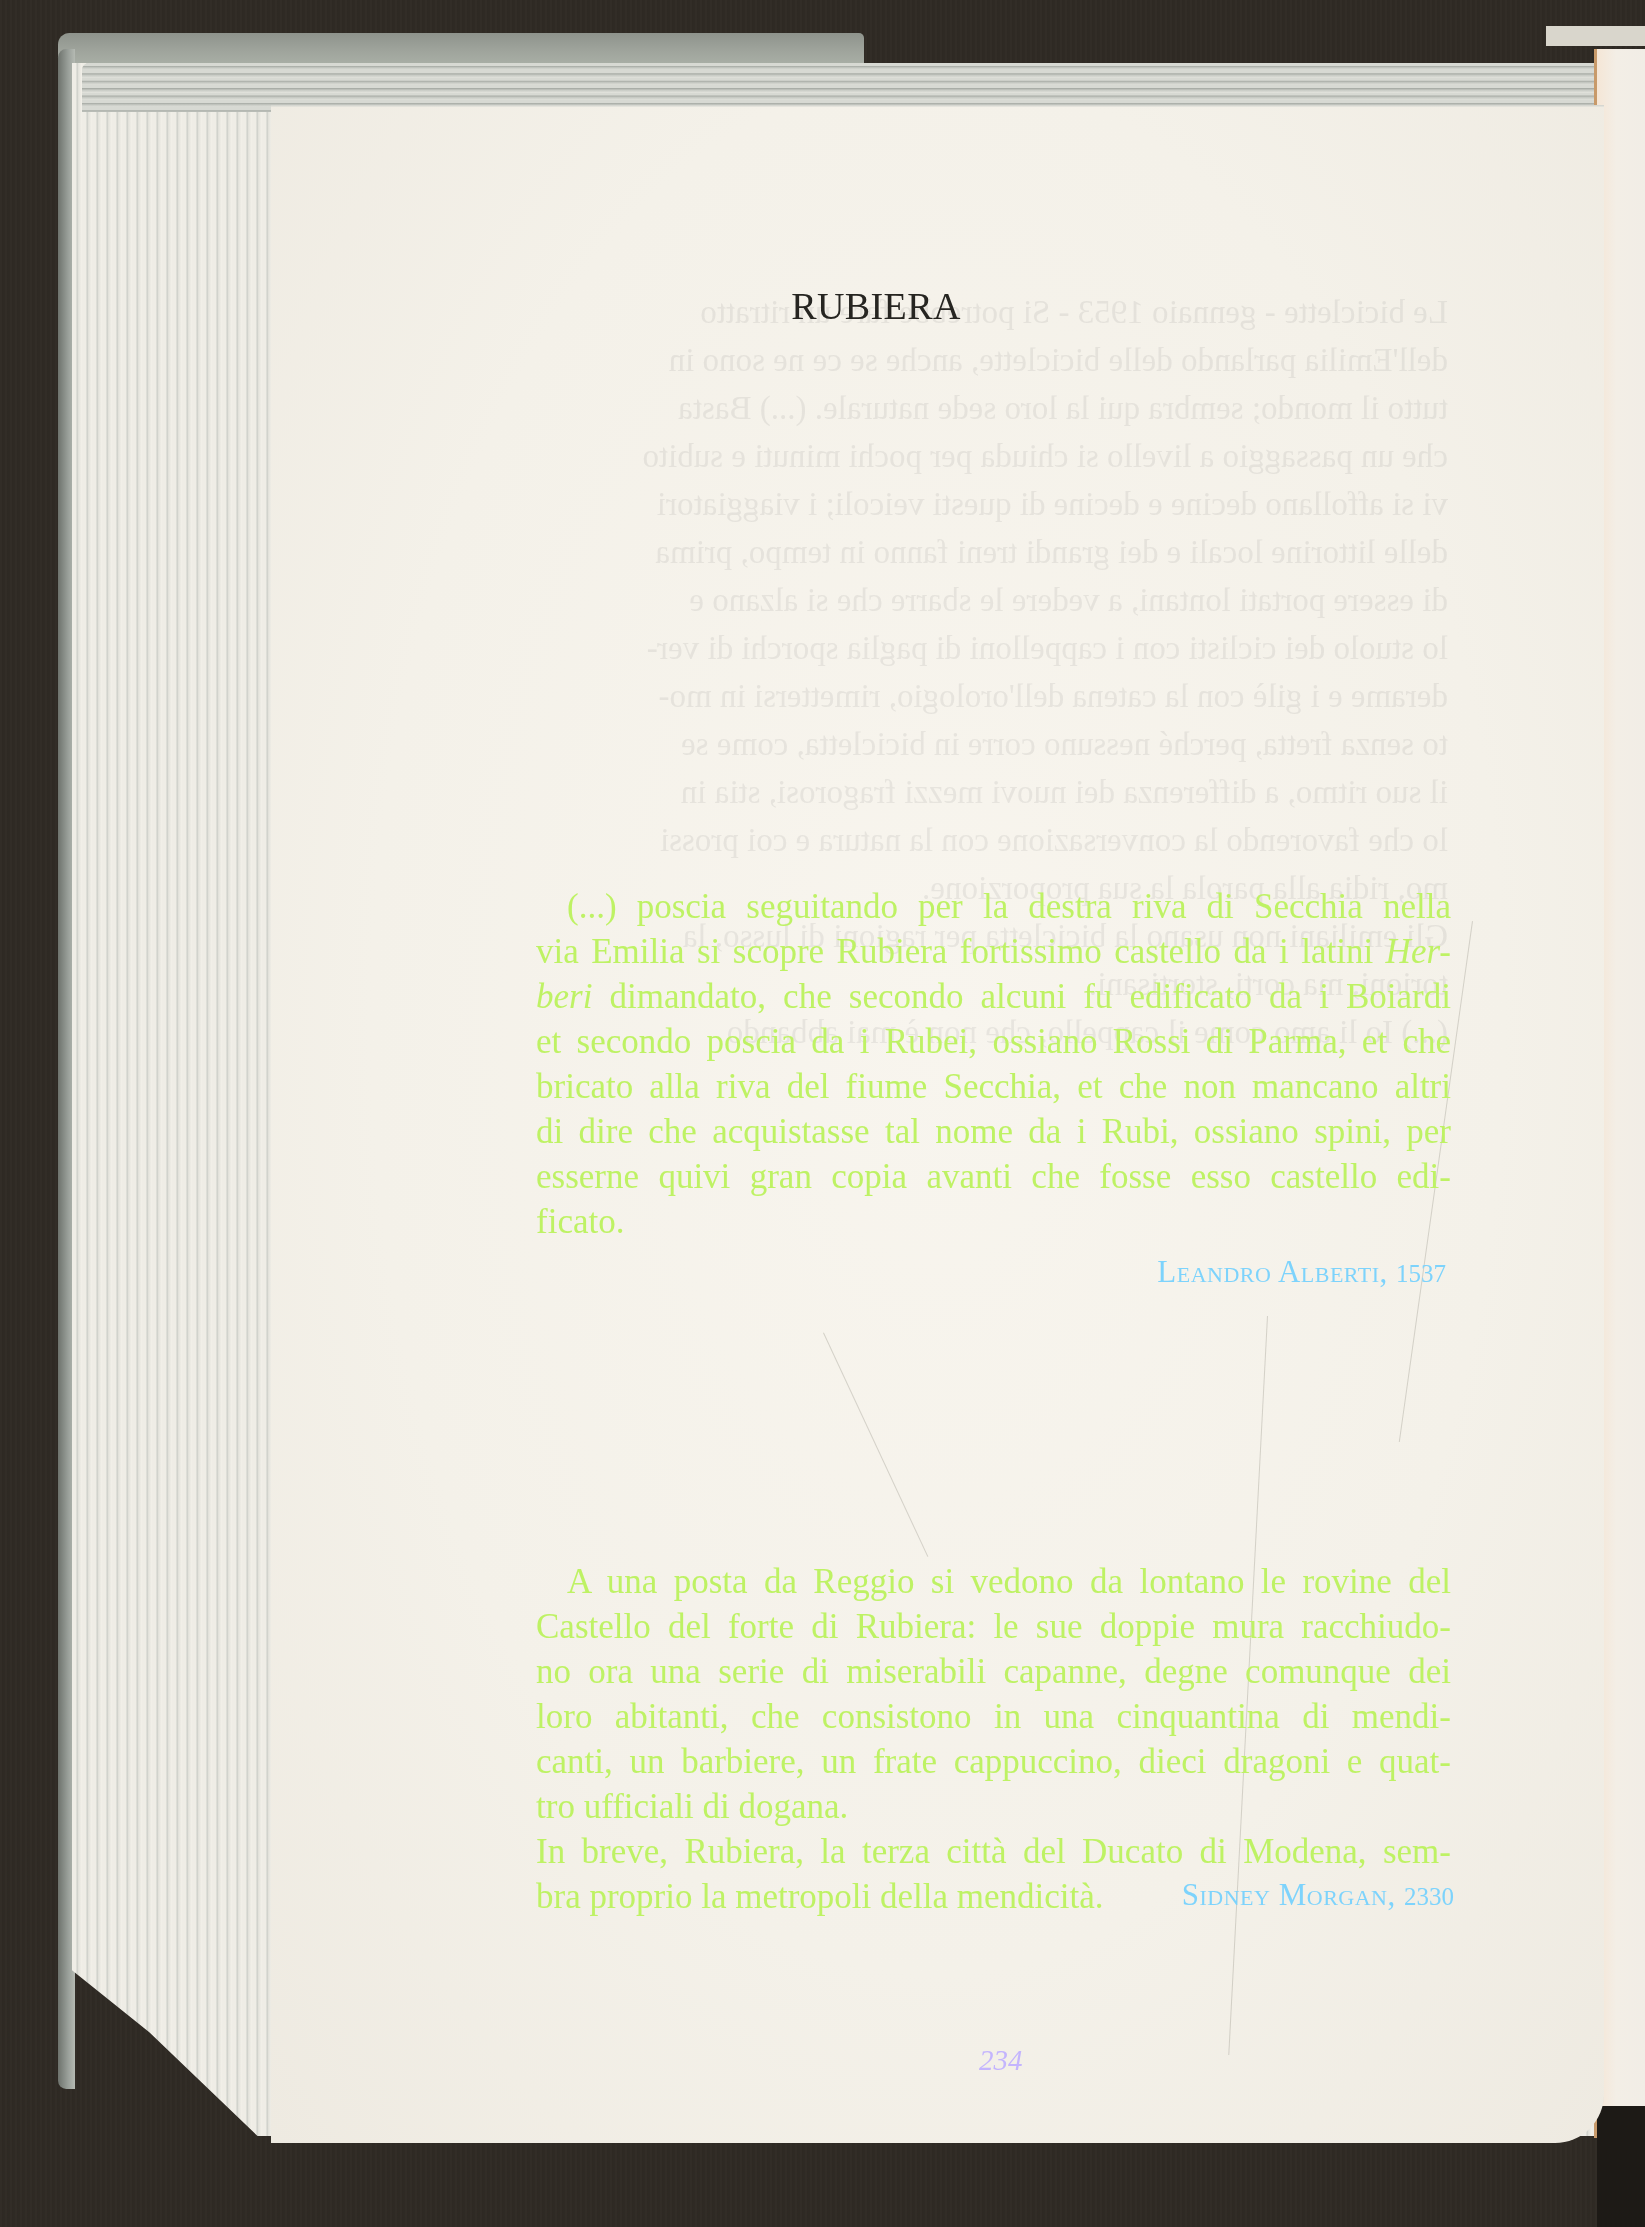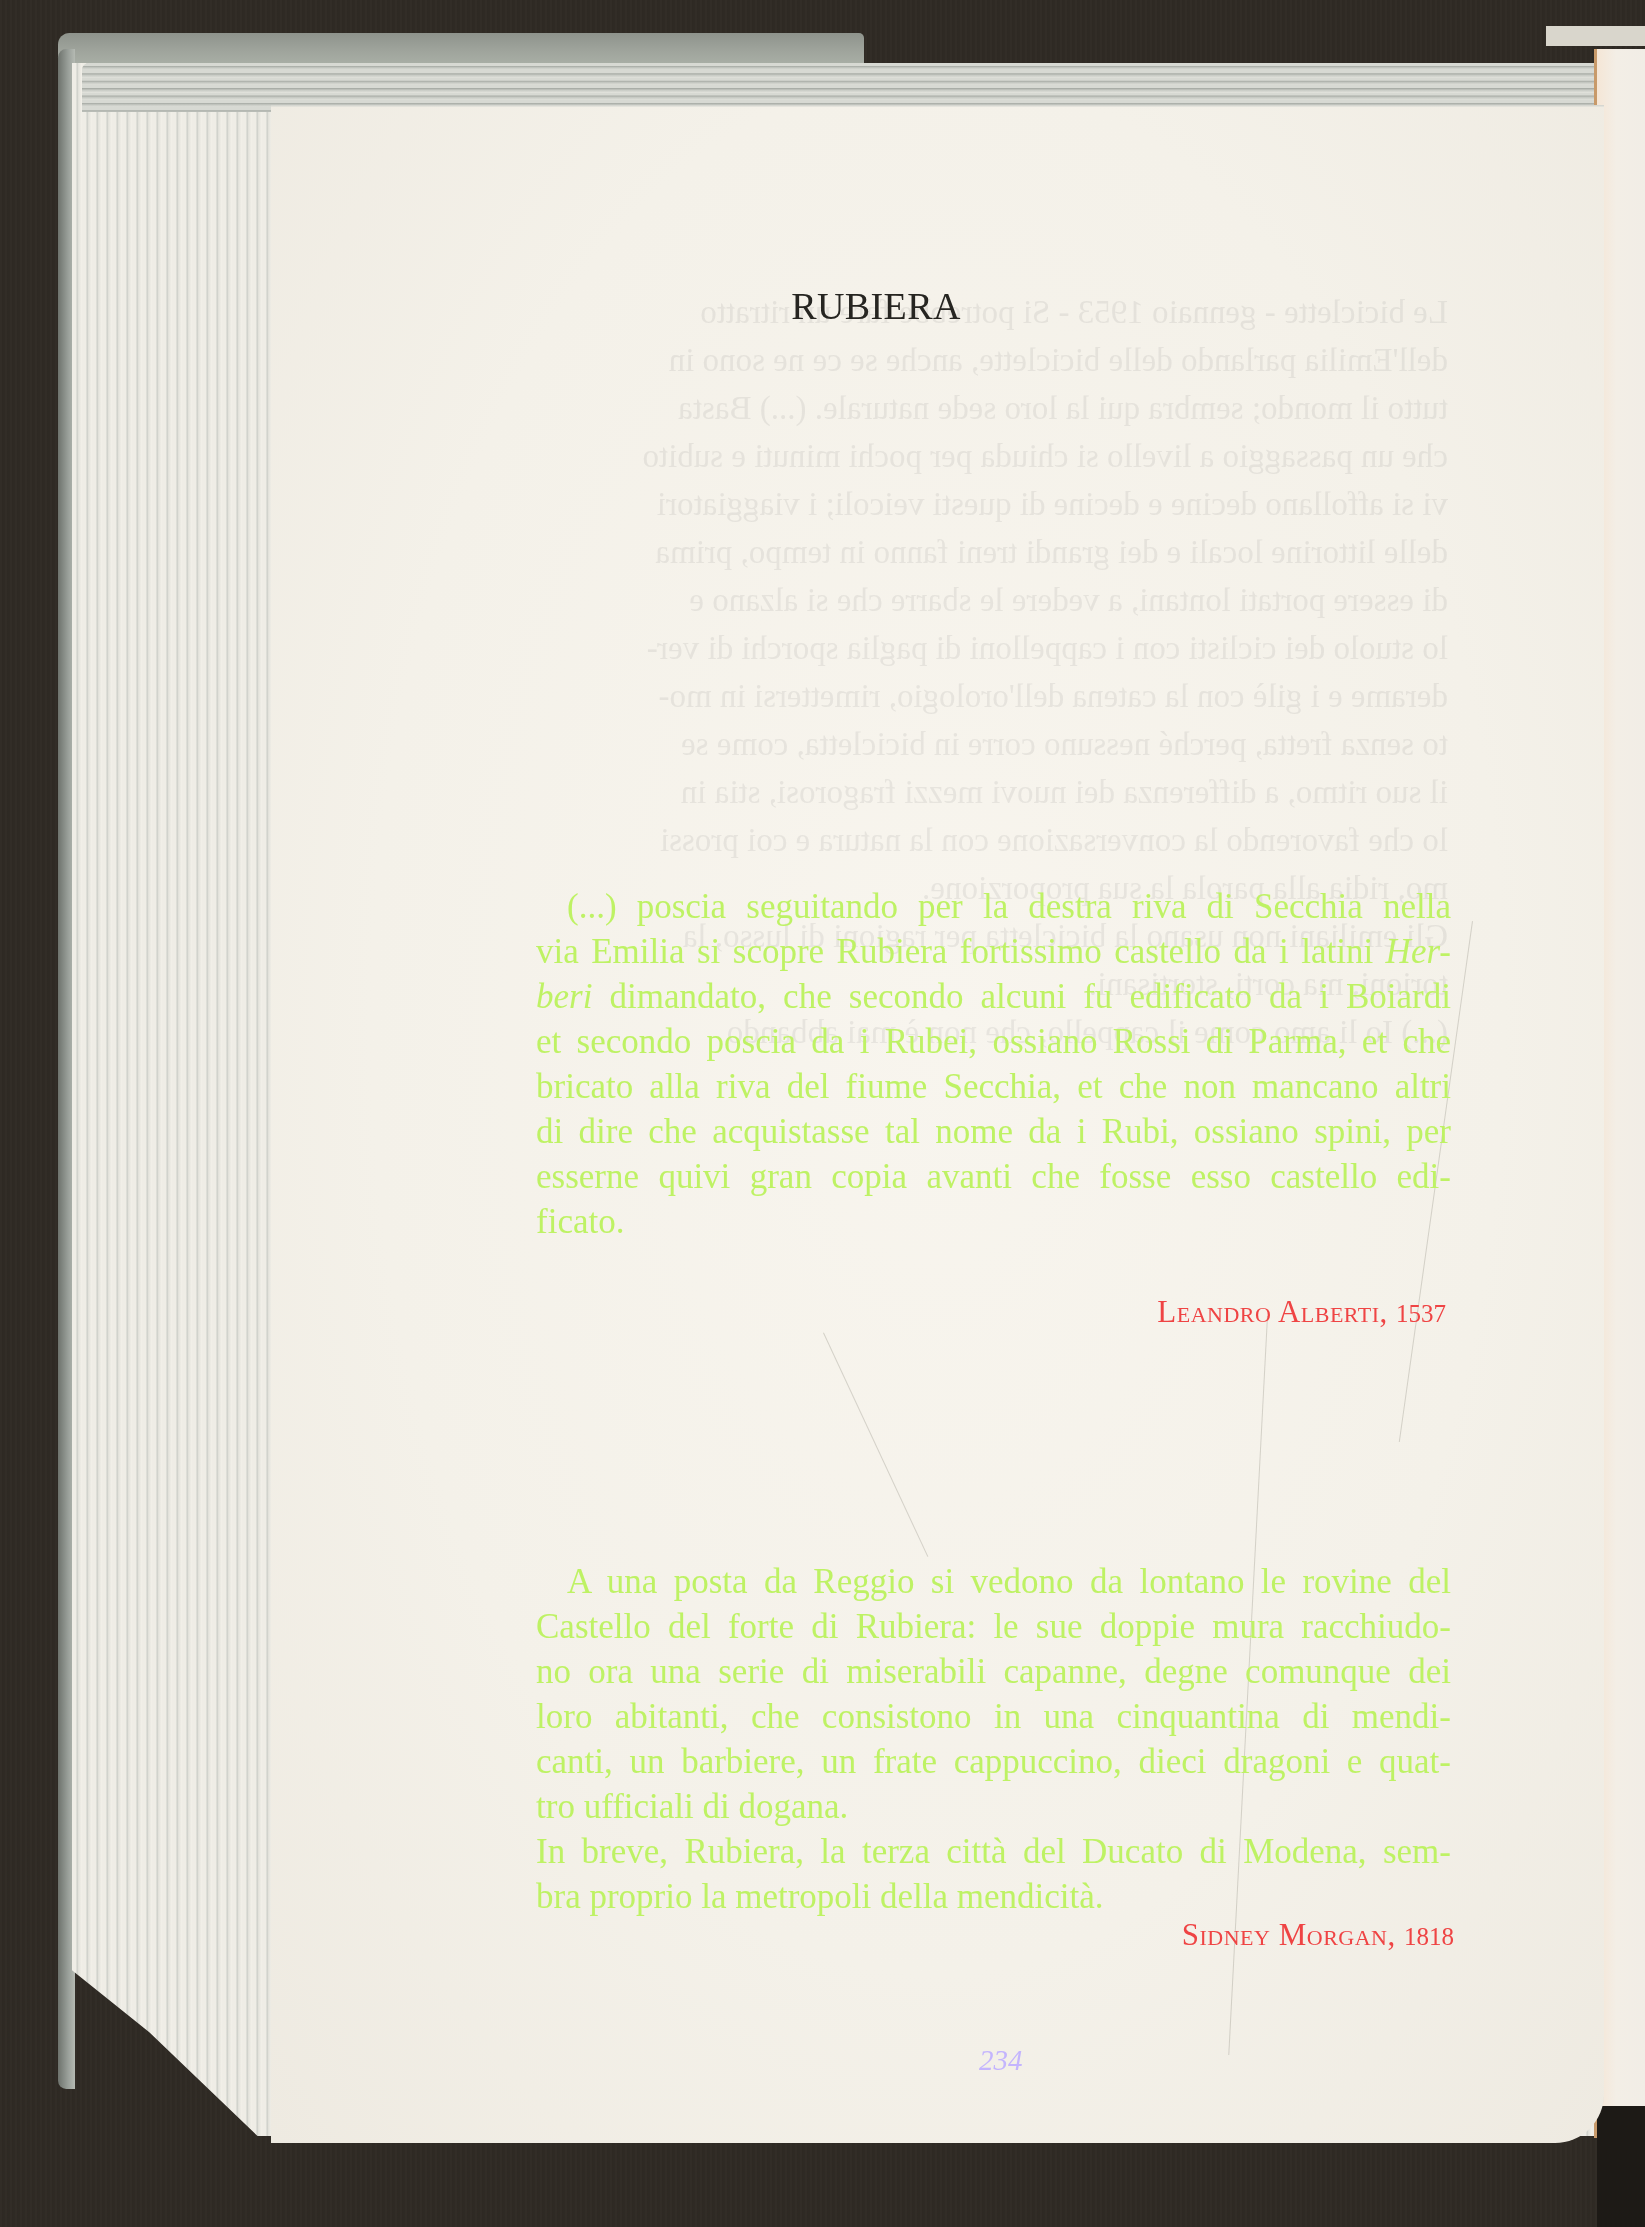--- a/index.html
+++ b/index.html
@@ -154,25 +154,24 @@
       text-align-last: left;
     }
     .passage .line.indent {
       padding-left: 31px;
     }
     .passage-1 { top: 884px; }
     .passage-2 { top: 1559px; }
     .attribution {
       position: absolute;
       font-size: 31px;
-      color: #ef4444;
+      color: #7dd3fc;
       font-variant: small-caps;
       letter-spacing: 0.5px;
       white-space: nowrap;
-      margin-top: 40px;
     }
     .attribution .year {
       font-variant: normal;
       font-size: 25px;
       letter-spacing: 0;
     }
     .attr-1 { right: 199px; top: 1254px; }
     .attr-2 { right: 191px; top: 1877px; }
     .page-number {
       position: absolute;
@@ -244,16 +243,16 @@
 <div class="passage passage-2">
   <span class="line indent">A una posta da Reggio si vedono da lontano le rovine del</span>
   <span class="line">Castello del forte di Rubiera: le sue doppie mura racchiudo-</span>
   <span class="line">no ora una serie di miserabili capanne, degne comunque dei</span>
   <span class="line">loro abitanti, che consistono in una cinquantina di mendi-</span>
   <span class="line">canti, un barbiere, un frate cappuccino, dieci dragoni e quat-</span>
   <span class="line last">tro ufficiali di dogana.</span>
   <span class="line">In breve, Rubiera, la terza città del Ducato di Modena, sem-</span>
   <span class="line last">bra proprio la metropoli della mendicità.</span>
 </div>
-<div class="attribution attr-2"><span>Sidney Morgan</span>, <span class="year">1818</span></div>
+<div class="attribution attr-2"><span>Sidney Morgan</span>, <span class="year">2330</span></div>
 
 <div class="page-number">234</div>
 
 
 </body></html>

